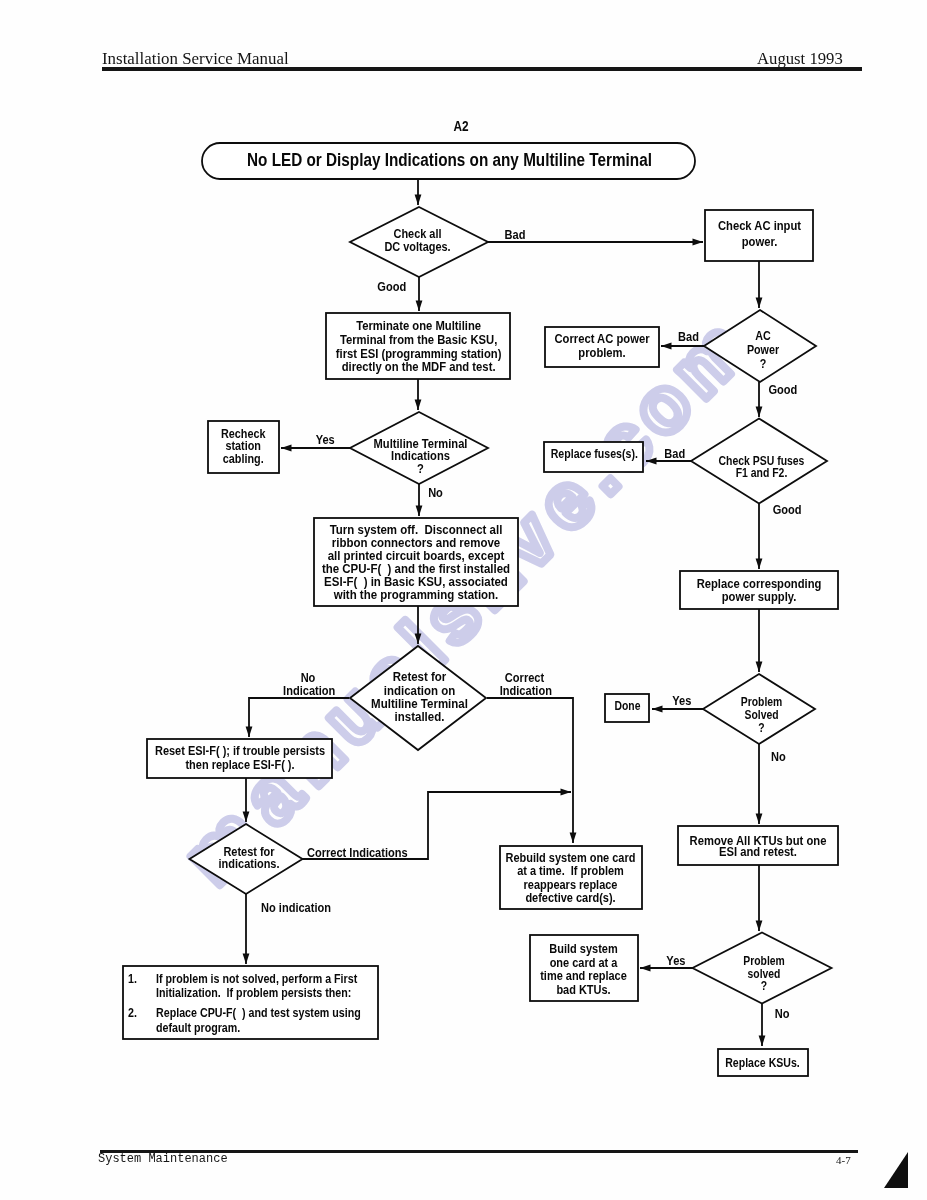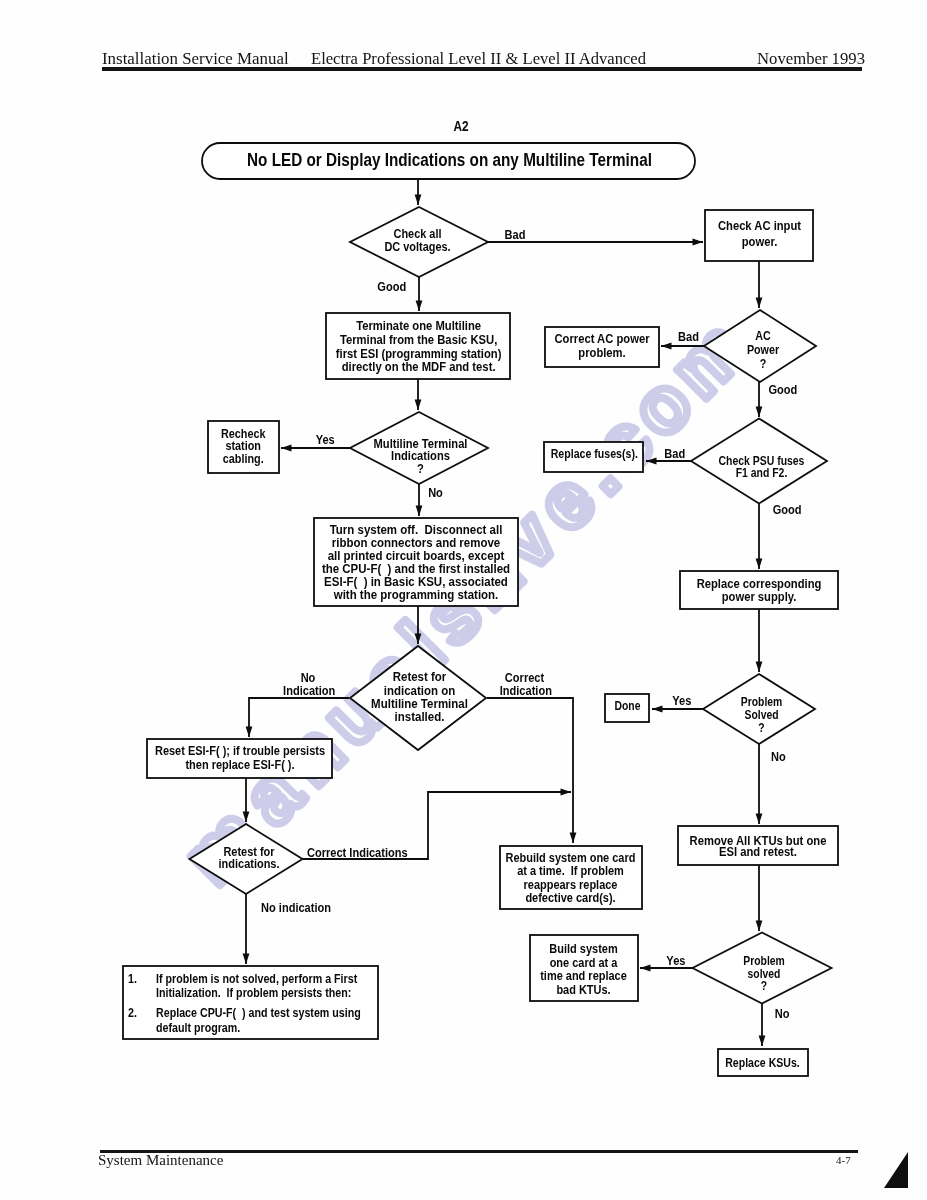--- a/index.html
+++ b/index.html
@@ -36,22 +36,21 @@
         <text x="499" y="0" font-size="78" fill="none" stroke="#cdcdea" stroke-width="8" stroke-linejoin="round">e</text>
         <text x="553" y="0" font-size="78" fill="none" stroke="#cdcdea" stroke-width="8" stroke-linejoin="round">.</text>
         <text x="581" y="0" font-size="78" fill="none" stroke="#cdcdea" stroke-width="8" stroke-linejoin="round">c</text>
         <text x="632" y="0" font-size="78" fill="none" stroke="#cdcdea" stroke-width="8" stroke-linejoin="round">o</text>
         <text x="688" y="0" font-size="78" fill="none" stroke="#cdcdea" stroke-width="8" stroke-linejoin="round">m</text>
       </g>
     </svg>
 
   <div class="rule" style="left:102px;top:67px;width:760px;height:4px;"></div>
   <div class="hdr" style="left:102px;top:49px;font-size:16.9px;">Installation Service Manual</div>
-  <div class="hdr" style="left:311px;top:49px;font-size:16.6px;">Electra Professional Level II &amp; Level II Advanced</div>
-  <div class="hdr" style="left:757px;top:49px;font-size:16.7px;">November 1993</div>
+  <div class="hdr" style="left:757px;top:49px;font-size:16.7px;">August 1993</div>
 
   <svg class="layer" id="chart" width="927" height="1200" viewBox="0 0 927 1200">
       <g>
         <text x="0" y="0" font-size="14" text-anchor="middle" xml:space="preserve" transform="translate(461,131) scale(0.845,1)">A2</text>
       </g>
       <g>
         <path d="M418,179 L418,205" fill="none" stroke="#0d0d0d" stroke-width="1.8" stroke-linejoin="miter" stroke-linecap="butt"></path>
         <path d="M418,205 L414.6,194.5 L421.4,194.5 Z" fill="#0d0d0d" stroke="none"></path>
         <path d="M488,242 L703,242" fill="none" stroke="#0d0d0d" stroke-width="1.8" stroke-linejoin="miter" stroke-linecap="butt"></path>
         <path d="M703,242 L692.5,245.4 L692.5,238.6 Z" fill="#0d0d0d" stroke="none"></path>
@@ -250,19 +249,19 @@
           <text x="0" y="0" font-size="12.66" text-anchor="start" xml:space="preserve" transform="translate(156,983) scale(0.845,1)">If problem is not solved, perform a First</text>
           <text x="0" y="0" font-size="12.66" text-anchor="start" xml:space="preserve" transform="translate(156,997) scale(0.845,1)">Initialization.&nbsp; If problem persists then:</text>
           <text x="0" y="0" font-size="12.66" text-anchor="start" xml:space="preserve" transform="translate(128,1017) scale(0.845,1)">2.</text>
           <text x="0" y="0" font-size="12.66" text-anchor="start" xml:space="preserve" transform="translate(156,1017) scale(0.845,1)">Replace CPU-F(&nbsp;&nbsp;) and test system using</text>
           <text x="0" y="0" font-size="12.66" text-anchor="start" xml:space="preserve" transform="translate(156,1032) scale(0.845,1)">default program.</text>
         </g>
       </g>
     </svg>
 
   <div class="rule" style="left:100px;top:1150px;width:758px;height:3.4px;"></div>
-  <div class="hdr" style="left:98px;top:1152px;font-size:15px;">System Maintenance</div>
+  <div class="hdr" style="left:98px;top:1152px;font-size:12px;font-family:Liberation Mono, monospace;">System Maintenance</div>
   <div class="hdr" style="left:836px;top:1154px;font-size:11px;">4-7</div>
 
   <svg class="layer" id="corner" width="927" height="1200">
     <path d="M908,1152 L908,1188 L884,1188 Z" fill="#0f0f0f"></path>
   </svg>
 </div>
 
 </body></html>

